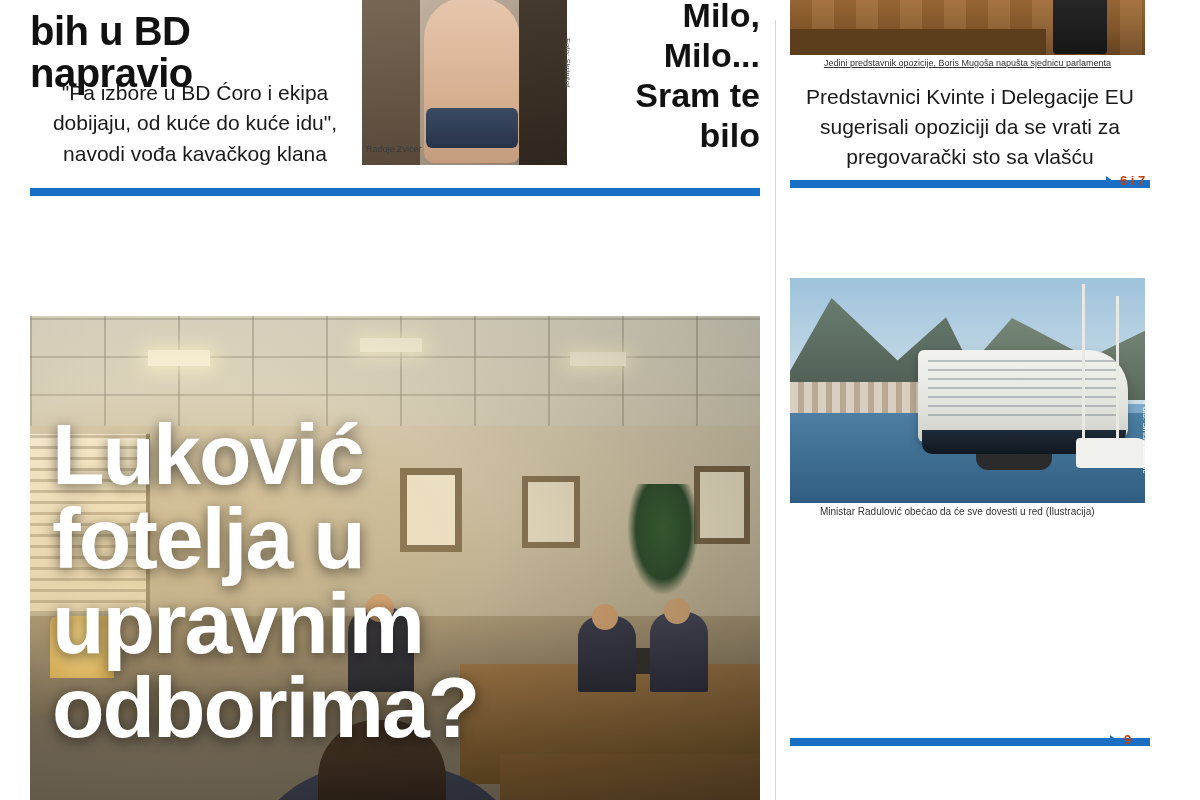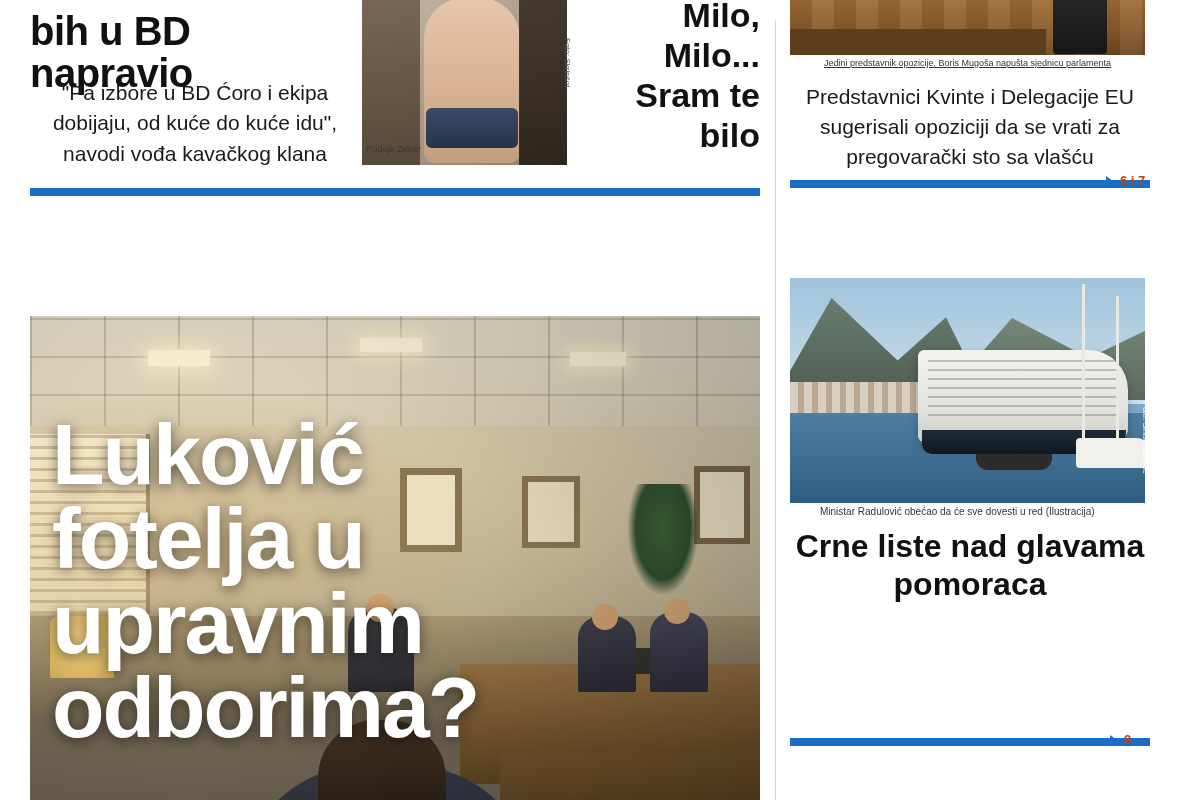--- a/index.html
+++ b/index.html
@@ -419,21 +419,20 @@
       </div>
     <div class="p3-hull"></div>
     <div class="p3-mast1"></div>
     <div class="p3-mast2"></div>
     <div class="p3-yacht"></div>
     <div class="p3-boat"></div>
   </div>
   <div class="photo3-credit">Foto: Siniša Luković</div>
   <div class="photo3-caption">Ministar Radulović obećao da će sve dovesti u red (Ilustracija)</div>
 
-  <div class="right-headline">Crne liste nad glavama pomoraca</div>
 
   <div class="rule-blue rule-blue-2"></div>
   <div class="arrow arrow-2"></div>
   <div class="pagenum pagenum-2">9</div>
 
 
   <div class="vsep"></div>
 </div>
 
 </body></html>

